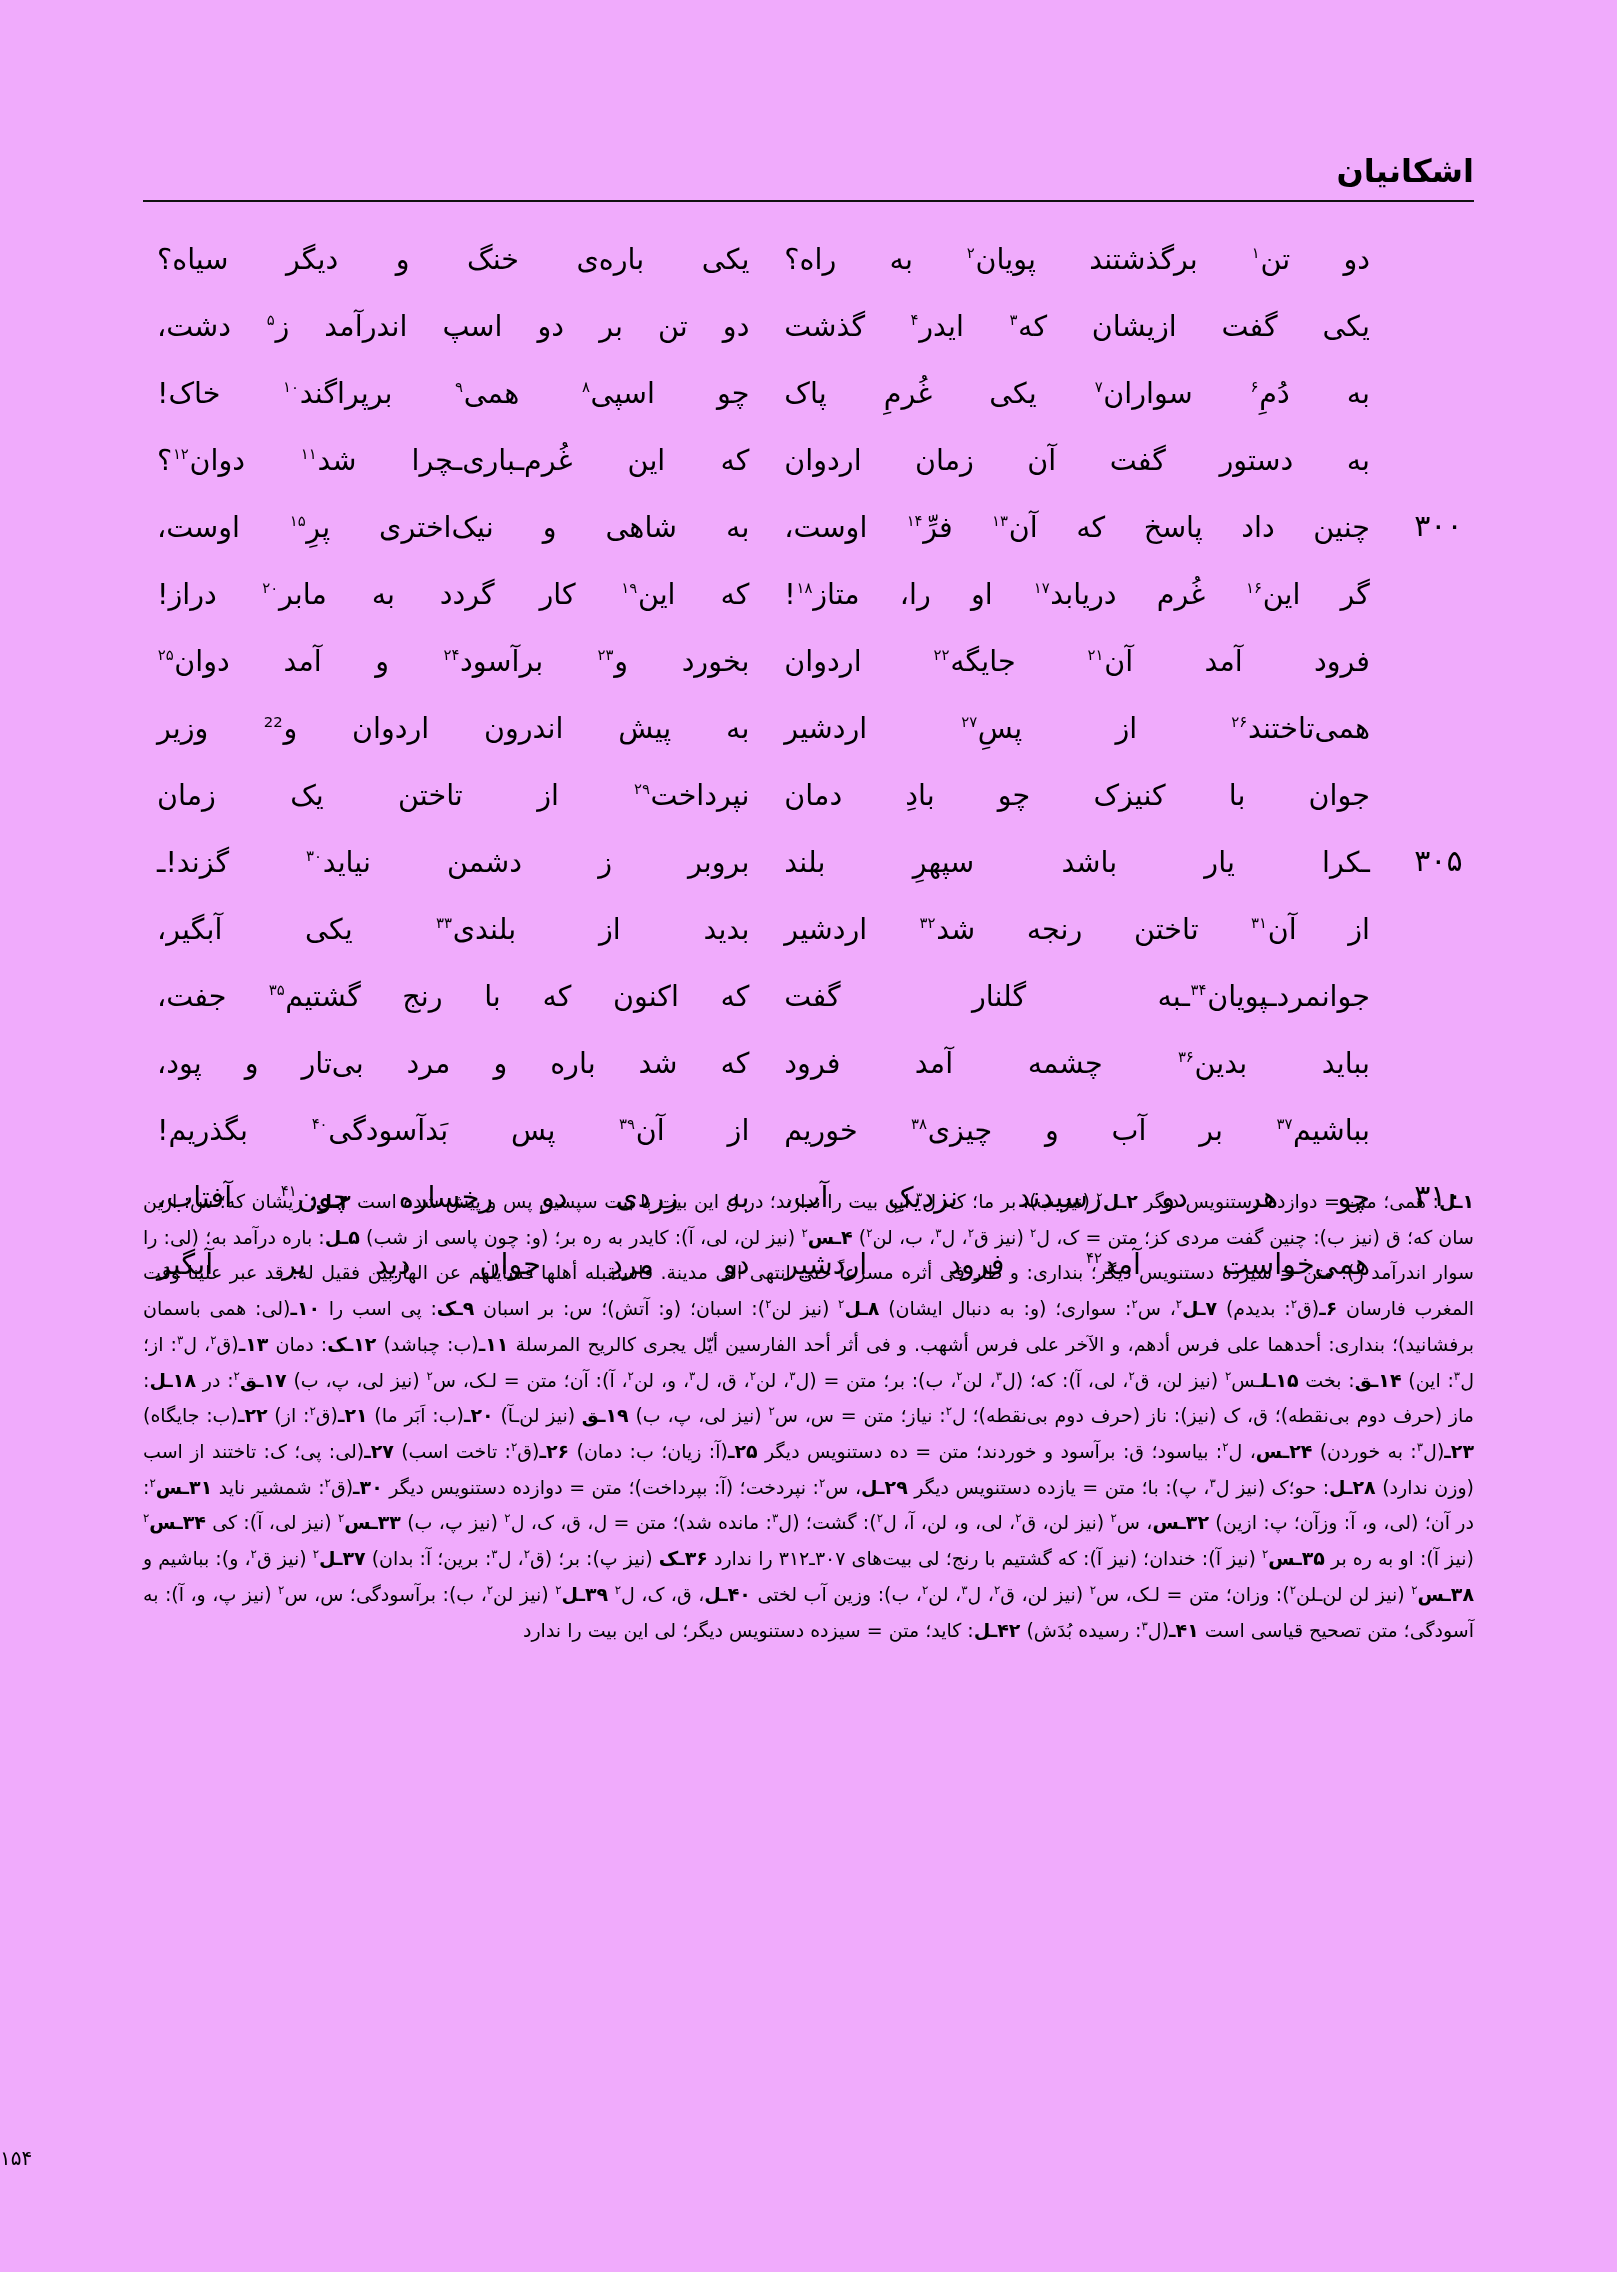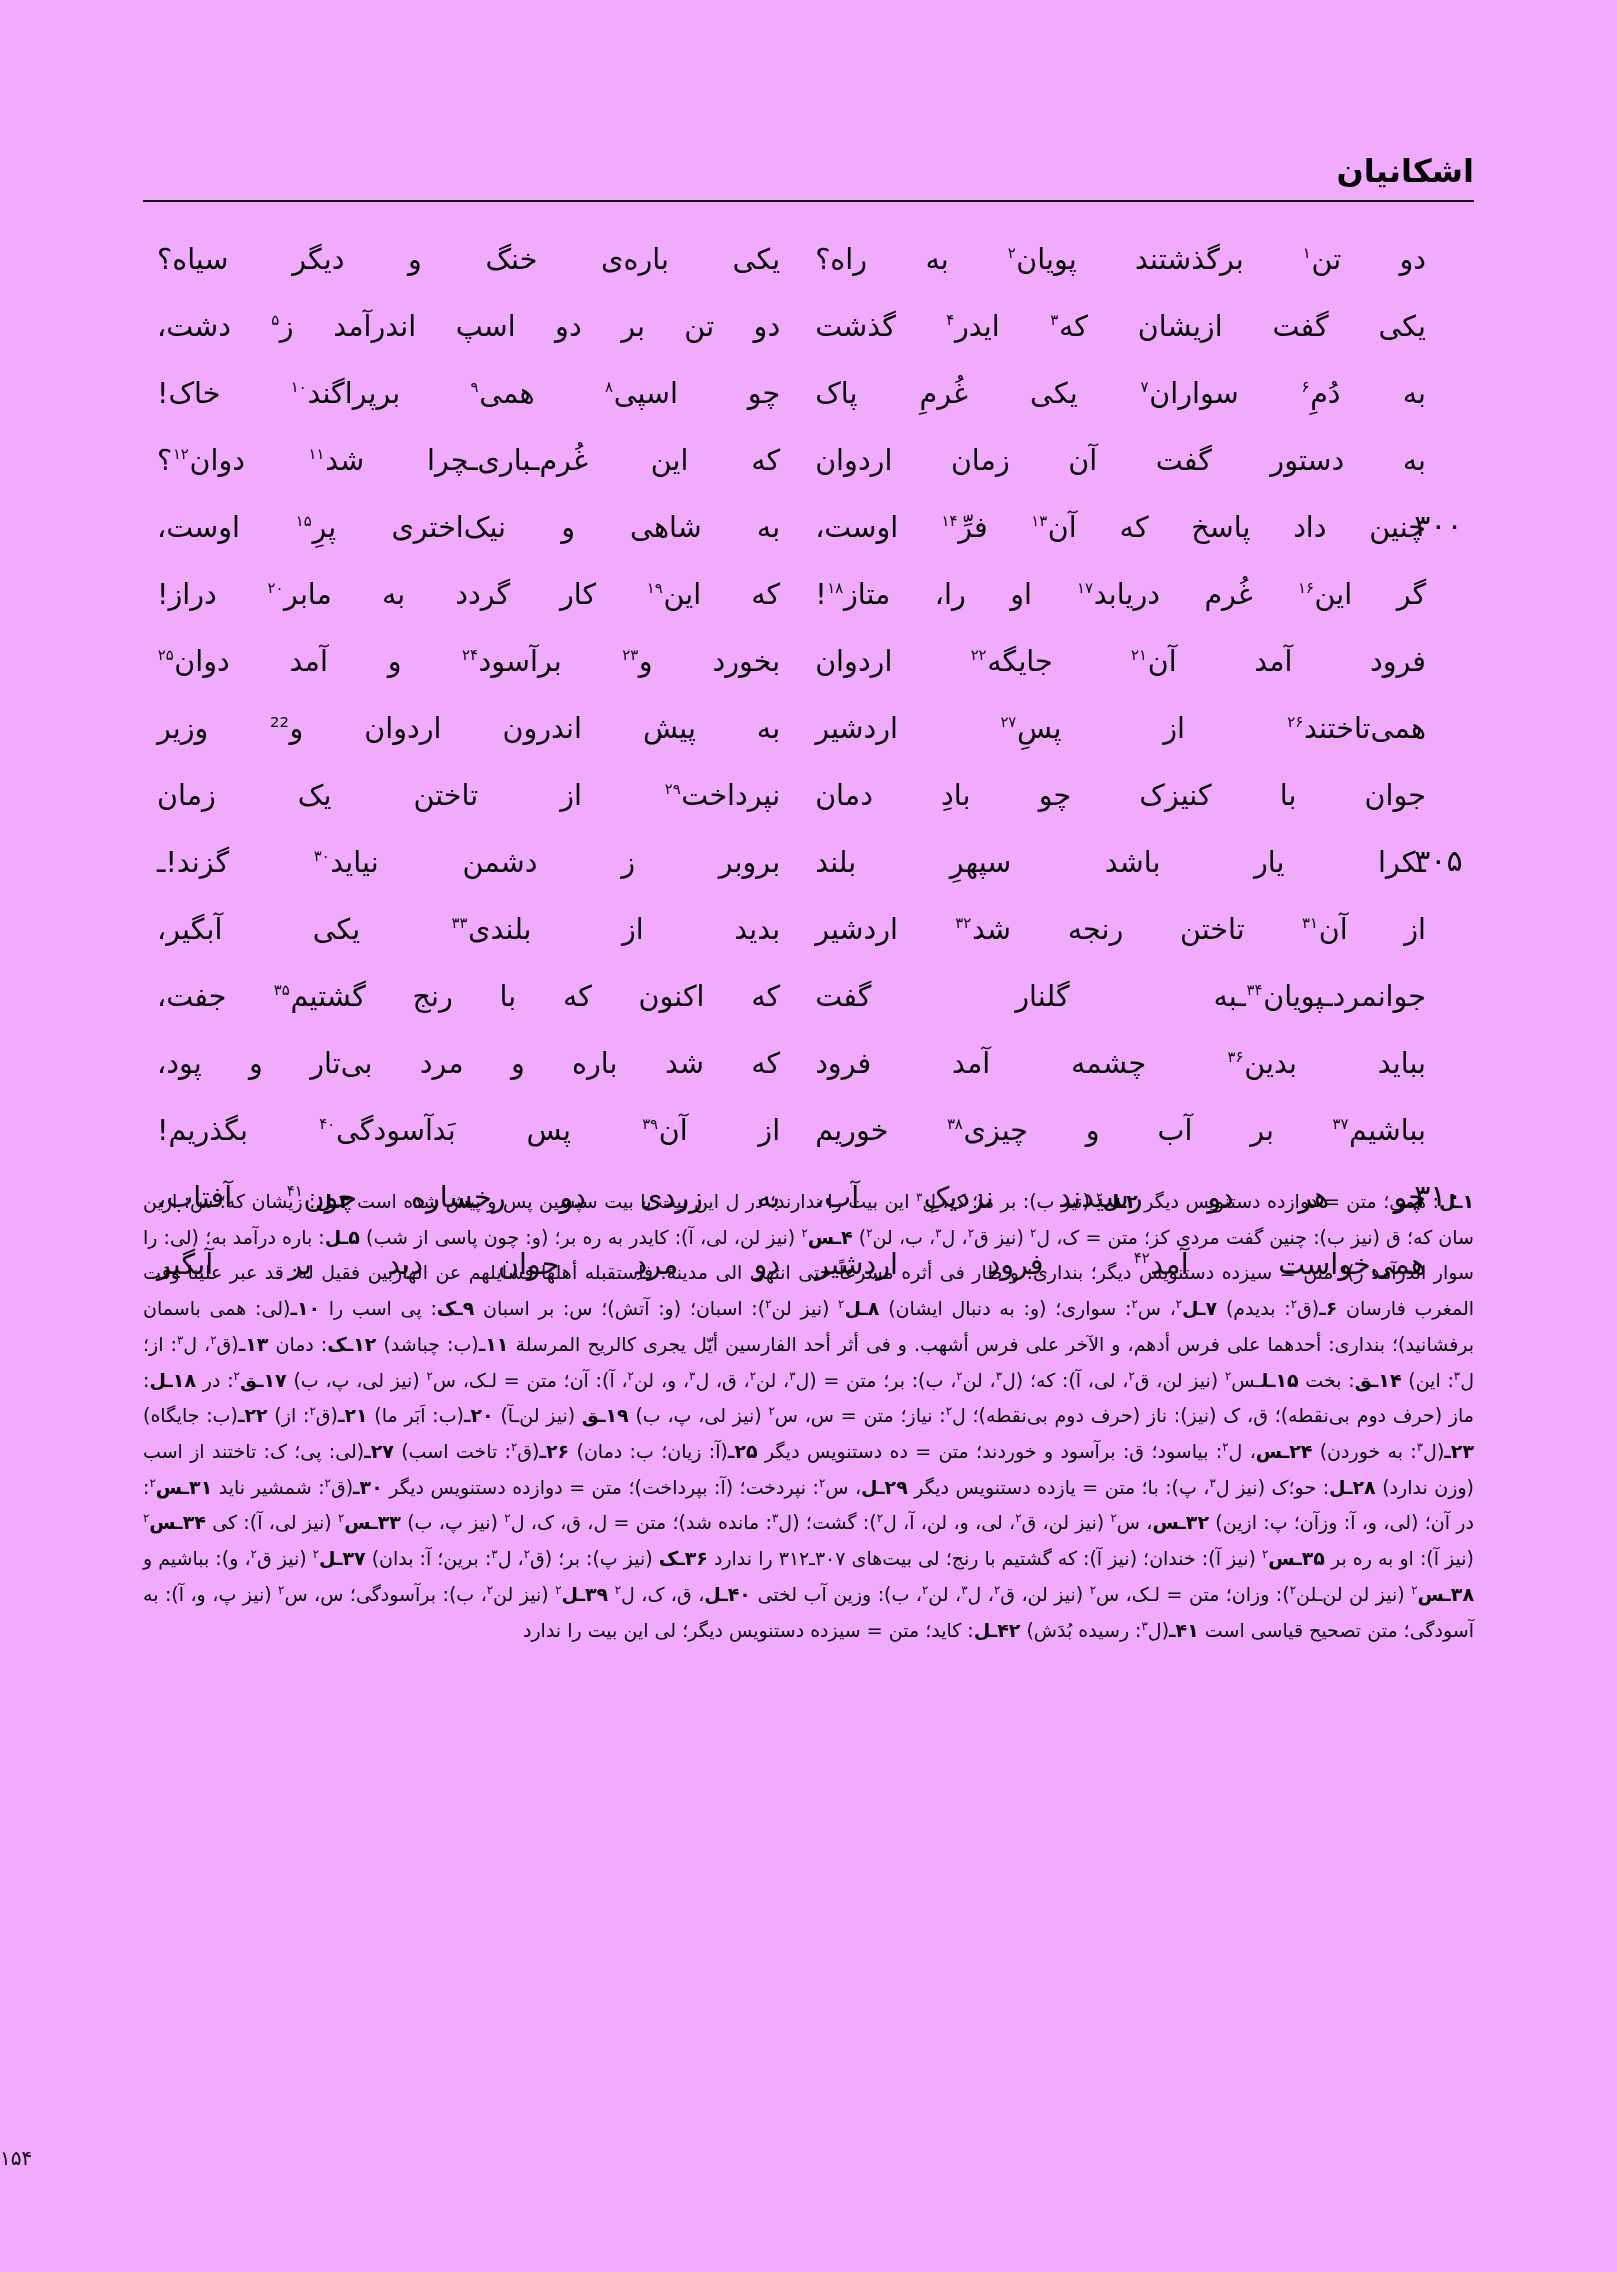--- a/index.html
+++ b/index.html
@@ -76,21 +76,21 @@
     font-size:28.6px;
     line-height:1.55;
     direction:rtl;
     text-align:justify;
     text-align-last:justify;
     white-space:nowrap;
     padding-top:7px;
   }
   .hemistich.right{
     width:48%;
-    margin-right:48px;
+    margin-right:104px;
     padding-left:28px;
   }
   .hemistich.left{
     width:48%;
     padding-right:7px;
     padding-left:14px;
     flex:1 1 auto;
   }
   .hemistich .w{display:inline-block;}
   .hemistich sup{

